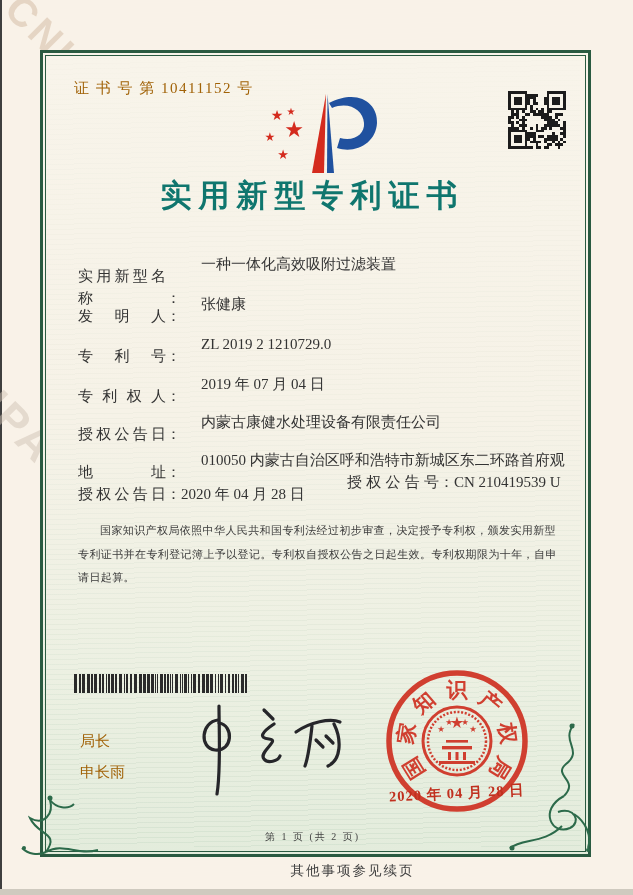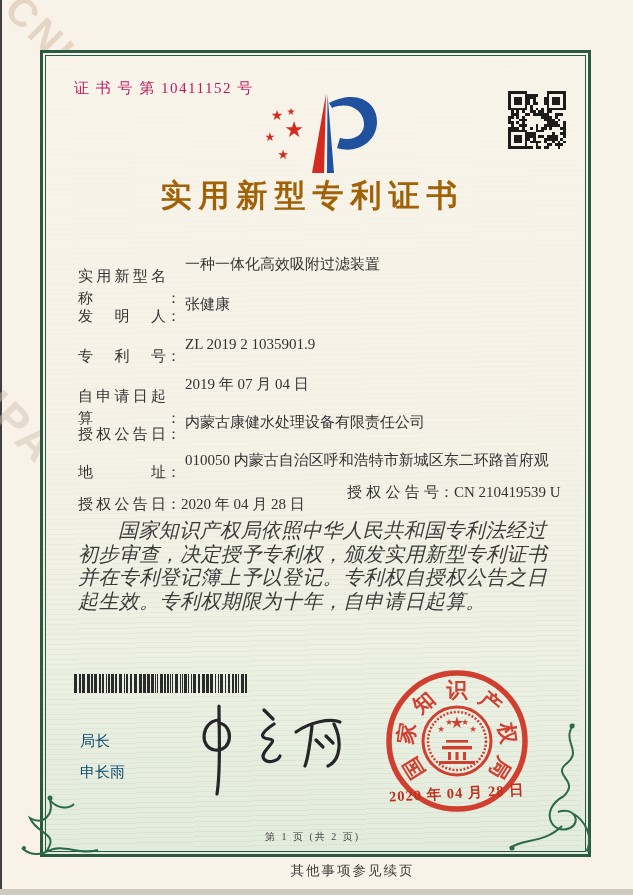--- a/index.html
+++ b/index.html
@@ -30,43 +30,43 @@
     background:linear-gradient(180deg,#f8f4ea 0%,#f6f2e7 45%,#ecf0e2 78%,#e3ecdc 100%);
   }
   .frame-inner{position:absolute;left:2px;top:2px;right:2px;bottom:2px;border:1px solid #2a5a41;}
   .waves{
     position:absolute;left:44px;top:54px;width:537px;height:793px;pointer-events:none;
     background:repeating-linear-gradient(179deg,rgba(108,158,128,.12) 0 1px,transparent 1px 5px);
     -webkit-mask-image:linear-gradient(180deg,rgba(0,0,0,.12),rgba(0,0,0,.35) 55%,rgba(0,0,0,.85));
     mask-image:linear-gradient(180deg,rgba(0,0,0,.12),rgba(0,0,0,.35) 55%,rgba(0,0,0,.85));
   }
 
-  .cert-no{position:absolute;left:74px;top:79px;font-size:15px;letter-spacing:1.5px;color:#be185d;}
+  .cert-no{position:absolute;left:74px;top:79px;font-size:15px;letter-spacing:1.5px;color:#a16207;}
 
   .logo{position:absolute;left:250px;top:86px;width:140px;height:90px;}
   .qr{position:absolute;left:508px;top:91px;width:58px;height:58px;}
 
   .title{
     position:absolute;left:40px;top:175px;width:545px;text-align:center;
-    font-size:31px;font-weight:700;letter-spacing:7px;color:#a16207;
+    font-size:31px;font-weight:700;letter-spacing:7px;color:#0f766e;
   }
 
   .field{position:absolute;left:78px;font-size:15px;color:#333;width:500px;line-height:22px;}
   .flabel{display:inline-block;width:88px;text-align:justify;text-align-last:justify;margin-top:12px;}
   .flabel2{display:inline-block;width:92px;text-align:justify;text-align-last:justify;margin-left:22px;}
-  .fvalue{display:inline-block;vertical-align:top;margin-left:4px;}
+  .fvalue{display:inline-block;vertical-align:top;margin-left:20px;}
   .pair2{position:absolute;left:247px;top:0;}
 
-  .paras{position:absolute;left:78px;top:519px;width:481px;font-size:20px;
-    line-height:23.5px;color:#3b3b3b;font-style:italic;letter-spacing:.4px;}
+  .paras{position:absolute;left:78px;top:519px;width:481px;font-size:11px;
+    line-height:23.5px;color:#3b3b3b;letter-spacing:.4px;}
   .paras p{margin:0;text-indent:2em;}
 
   .barcode{position:absolute;left:74px;top:674px;width:176px;height:19px;}
 
-  .signatory{position:absolute;left:80px;top:726px;font-size:15px;color:#0c4a6e;line-height:31px;}
+  .signatory{position:absolute;left:80px;top:726px;font-size:15px;color:#a16207;line-height:31px;}
   .signature{position:absolute;left:188px;top:698px;width:155px;height:102px;}
 
   .seal{position:absolute;left:382px;top:666px;width:150px;height:150px;opacity:.93;}
   .seal-date{
     position:absolute;left:389px;top:784px;font-size:14.5px;color:#c1301f;
     letter-spacing:1px;transform:rotate(-3deg);font-weight:600;
   }
 
   .page-info{position:absolute;left:40px;top:830px;width:545px;text-align:center;
     font-size:10px;letter-spacing:2px;color:#444;}
@@ -354,32 +354,32 @@
 
 <div class="title">实用新型专利证书</div>
 
 <div class="field" style="top:253px">
   <span class="flabel">实用新型名称</span>：<span class="fvalue">一种一体化高效吸附过滤装置</span>
 </div>
 <div class="field" style="top:293px">
   <span class="flabel">发明人</span>：<span class="fvalue">张健康</span>
 </div>
 <div class="field" style="top:333px">
-  <span class="flabel">专利号</span>：<span class="fvalue">ZL 2019 2 1035901.9</span>
+  <span class="flabel">专利号</span>：<span class="fvalue">ZL 2019 2 1210729.0</span>
 </div>
 <div class="field" style="top:373px">
-  <span class="flabel">自申请日起算</span>：<span class="fvalue">2019 年 07 月 04 日</span>
+  <span class="flabel">专利权人</span>：<span class="fvalue">2019 年 07 月 04 日</span>
 </div>
 <div class="field" style="top:411px">
   <span class="flabel">授权公告日</span>：<span class="fvalue">内蒙古康健水处理设备有限责任公司</span>
 </div>
 <div class="field" style="top:449px">
   <span class="flabel">地址</span>：<span class="fvalue"><span>010050  内蒙古自治区呼和浩特市新城区东二环路首府观</span><br></span>
 </div>
-<div class="field" style="top:481px">
+<div class="field" style="top:471px">
   <span class="flabel">授权公告日</span>：<span>2020 年 04 月 28 日</span>
   <span class="pair2">
     <span class="flabel2">授权公告号</span>：<span>CN 210419539 U</span>
   </span>
 </div>
 
 <div class="paras">
   <p>国家知识产权局依照中华人民共和国专利法经过初步审查，决定授予专利权，颁发实用新型专利证书并在专利登记簿上予以登记。专利权自授权公告之日起生效。专利权期限为十年，自申请日起算。</p>
 </div>
 

